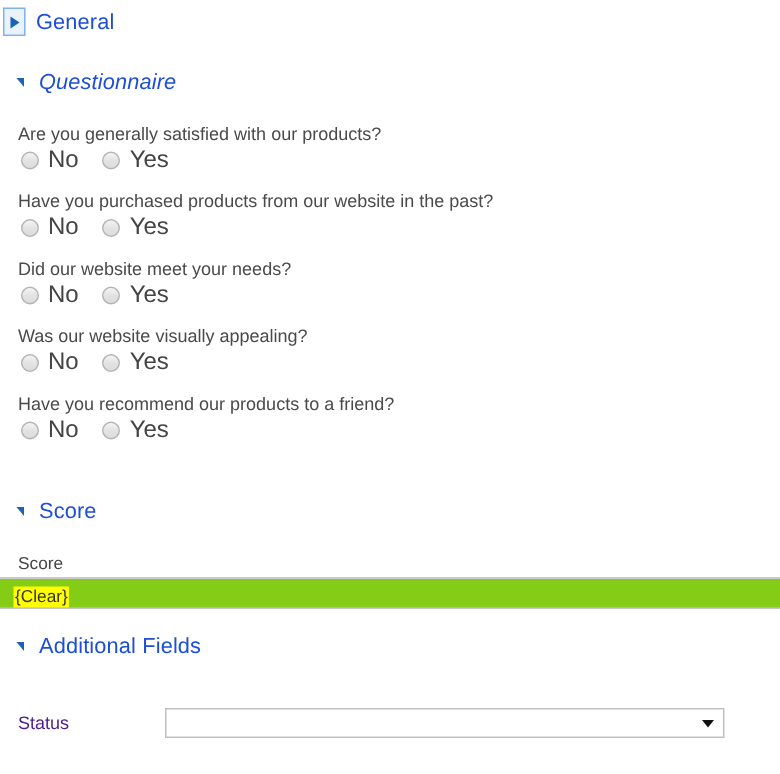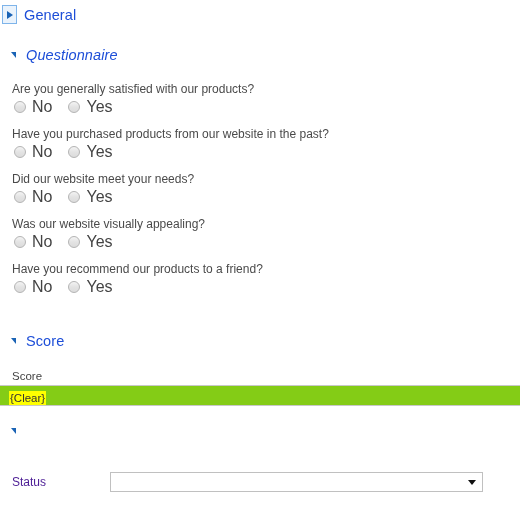--- a/index.html
+++ b/index.html
@@ -288,20 +288,21 @@
   <div class="field-label">Score</div>
   <div class="score-field">
     <span class="clear-token">{Clear}</span>
   </div>
 </div>
 
 <div class="section-header" id="header-additional">
   <span class="tri-box">
     <span class="tri down"></span>
   </span>
+  <span class="sec-label">Additional Fields</span>
 </div>
 
 <div id="status-row">
   <div class="status-label">Status</div>
   <div class="status-select">
     <span class="status-value"></span>
     <span class="caret-down"></span>
   </div>
 </div>
 

